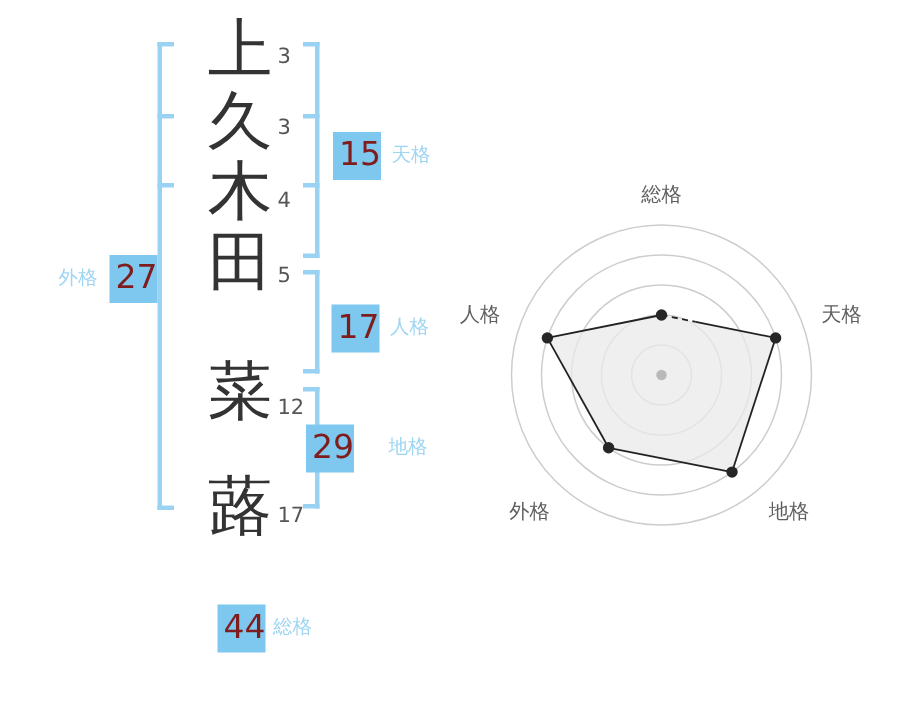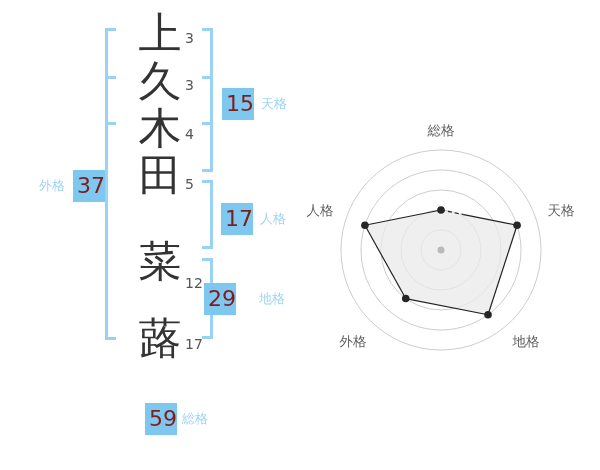--- a/index.html
+++ b/index.html
@@ -32,21 +32,21 @@
   <div class="kanji" style="top:59px">久</div>
   <div class="kanji" style="top:106px">木</div>
   <div class="kanji" style="top:153px">田</div>
   <div class="kanji" style="top:239px">菜</div>
   <div class="kanji" style="top:316px">蕗</div>
 
   <div class="stroke-num" style="top:31px">3</div>
   <div class="stroke-num" style="top:78px">3</div>
   <div class="stroke-num" style="top:127px">4</div>
   <div class="stroke-num" style="top:177px">5</div>
-  <div class="stroke-num" style="top:276px">12</div>
+  <div class="stroke-num" style="top:265px">12</div>
   <div class="stroke-num" style="top:337px">17</div>
 
   <div>
     <div class="v-line" style="left:105px;top:28px;height:312px"></div>
     <div class="tick" style="left:105px;top:28px"></div>
     <div class="tick" style="left:105px;top:76px"></div>
     <div class="tick" style="left:105px;top:122px"></div>
     <div class="tick" style="left:105px;top:337px"></div>
   </div>
 
@@ -73,23 +73,23 @@
   <div class="score-box" style="left:222px;top:88px">15</div>
   <div class="score-label" style="left:261px;top:97px">天格</div>
 
   <div class="score-box" style="left:221px;top:203px">17</div>
   <div class="score-label" style="left:260px;top:212px">人格</div>
 
   <div class="score-box" style="left:204px;top:283px">29</div>
   <div class="score-label" style="left:259px;top:292px">地格</div>
 
   <div class="score-label" style="left:39px;top:179px">外格</div>
-  <div class="score-box" style="left:73px;top:170px">37</div>
+  <div class="score-box" style="left:73px;top:170px">27</div>
 
-  <div class="score-box" style="left:145px;top:403px">59</div>
+  <div class="score-box" style="left:145px;top:403px">44</div>
   <div class="score-label" style="left:182px;top:412px">総格</div>
 
   <svg id="radar-svg" class="radar" viewBox="0 0 290 270">
       <circle cx="141" cy="150" r="100" fill="none" stroke="#cdcdcd" stroke-width="1"></circle>
       <circle cx="141" cy="150" r="80" fill="none" stroke="#cdcdcd" stroke-width="1"></circle>
       <circle cx="141" cy="150" r="60" fill="none" stroke="#cdcdcd" stroke-width="1"></circle>
       <circle cx="141" cy="150" r="40" fill="none" stroke="#cdcdcd" stroke-width="1"></circle>
       <circle cx="141" cy="150" r="20" fill="none" stroke="#cdcdcd" stroke-width="1"></circle>
       <polygon points="141,110 217.0845213036123,125.2786404500042 188.02282018339787,214.72135954999578 105.73288486245161,198.54101966249686 64.91547869638772,125.27864045000419" fill="#e9e9e9" fill-opacity="0.75" stroke="none"></polygon>
       <line x1="141" y1="110" x2="163.8253563910837" y2="114.58359213500125" stroke="#222222" stroke-width="1.2" stroke-dasharray="4 3"></line>

